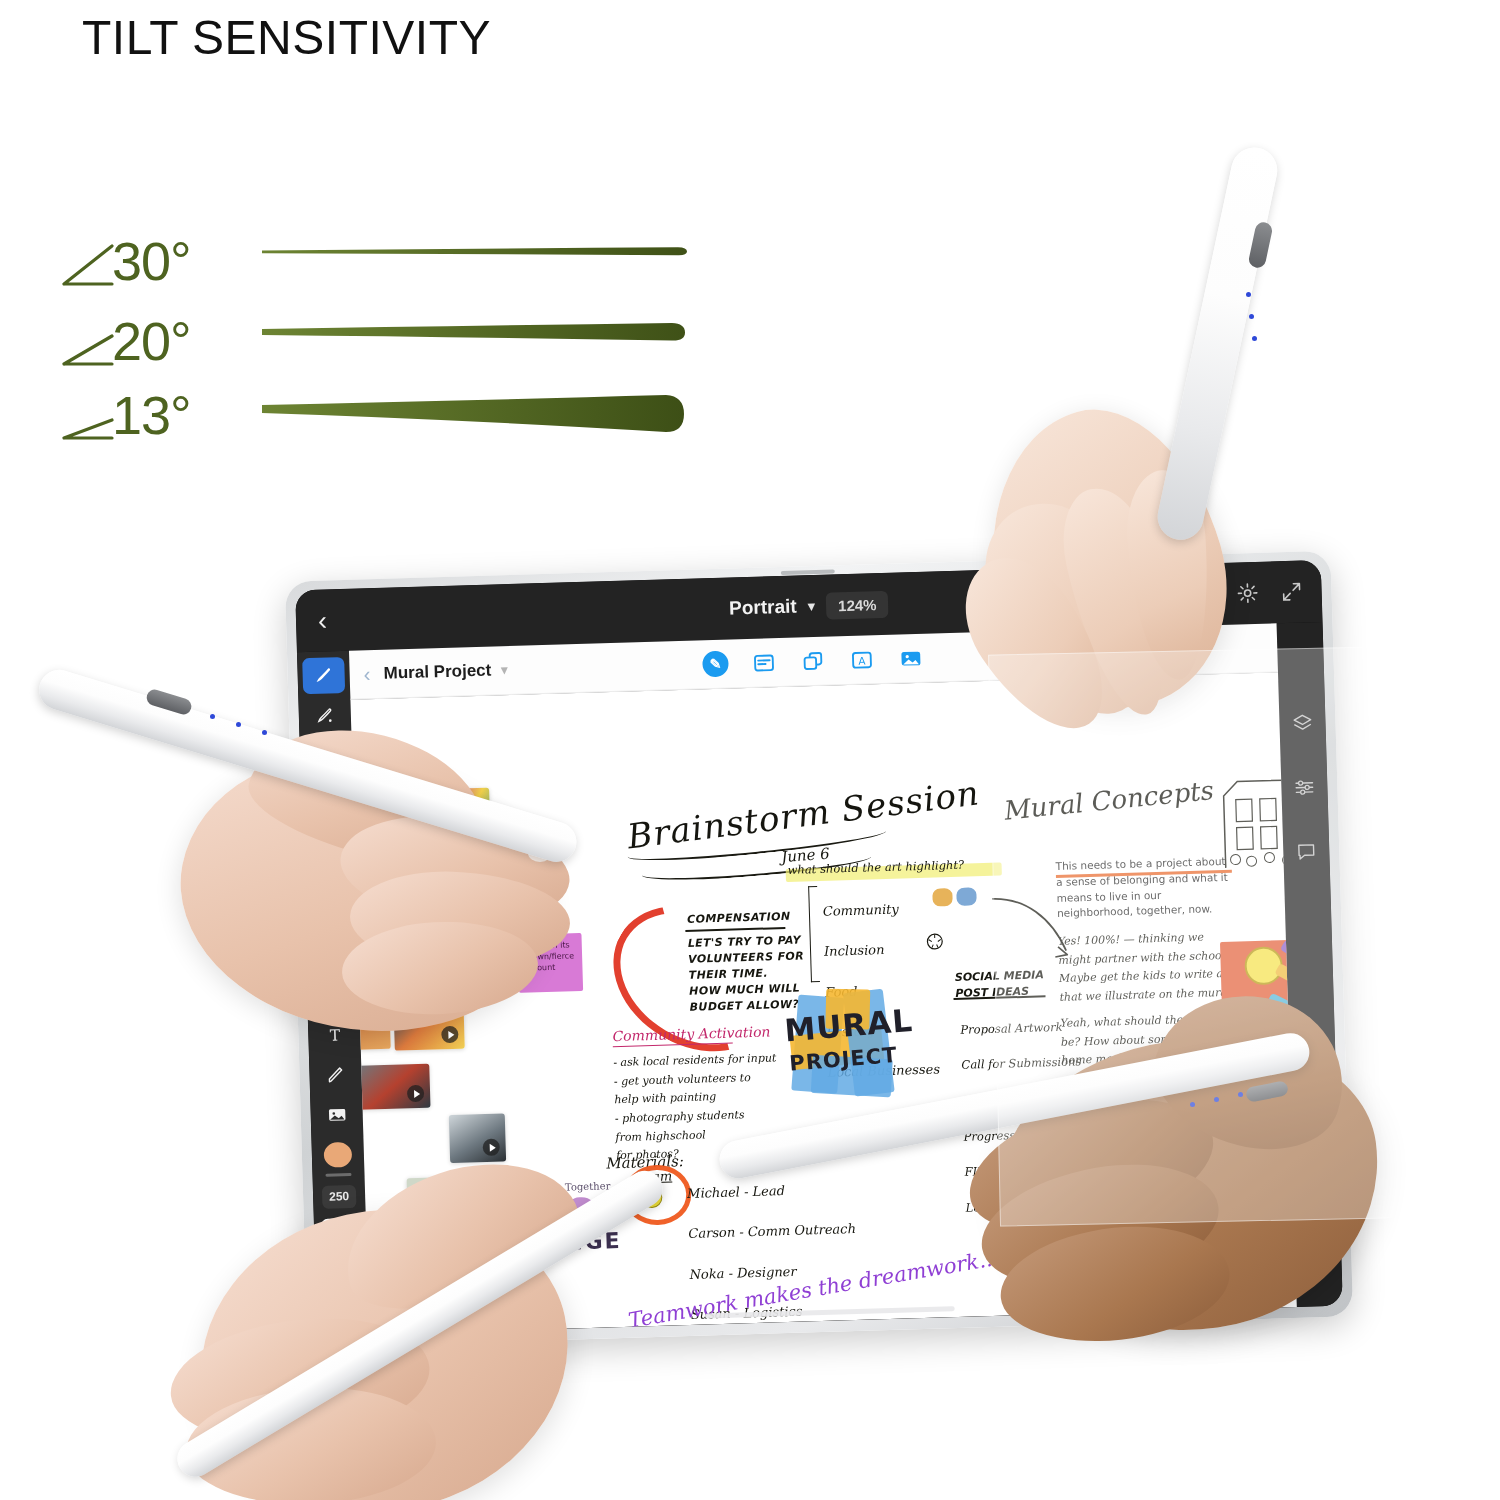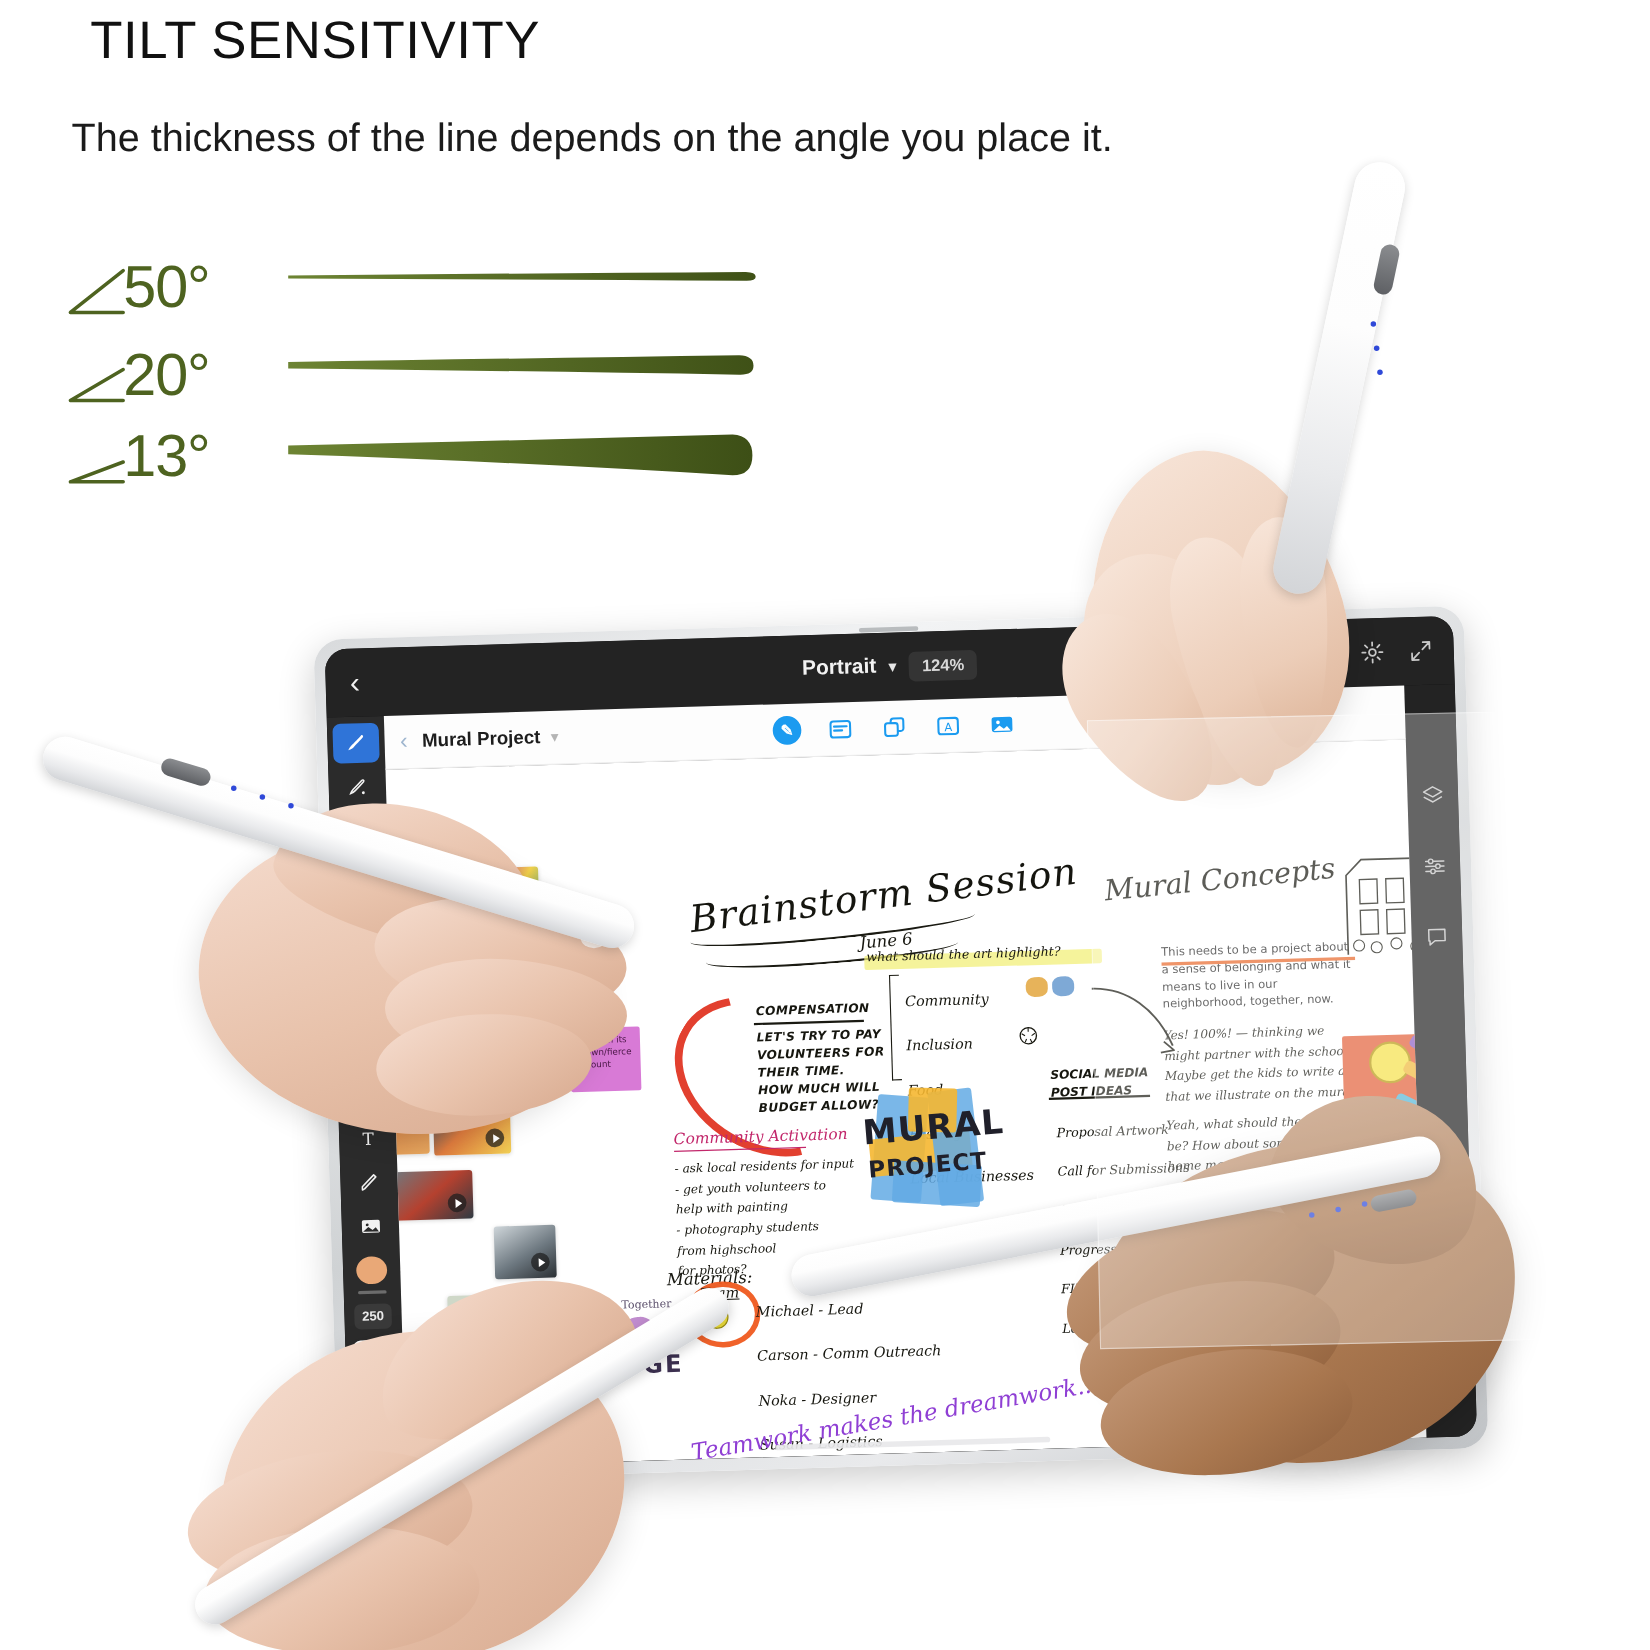--- a/index.html
+++ b/index.html
@@ -241,28 +241,27 @@
   .led{position:absolute;width:5px;height:5px;border-radius:50%;background:#2f49d8;}
 
   .glass{position:absolute;background:rgba(255,255,255,.30);pointer-events:none;}
 </style>
 </head>
 <body>
 
 <div class="stage">
 
   <div class="headline">TILT SENSITIVITY</div>
-  <div class="subhead">The thickness of the line depends on the angle you place it.</div>
 
   <div class="tilt-row" style="top:238px;">
     <div class="angle-wrap">
       <svg class="angle-glyph" width="54" height="50" viewBox="0 0 54 50">
         <path d="M52 44 L4 44 M52 6 L4 44" stroke="#4e6320" stroke-width="3.2" fill="none" stroke-linecap="round"></path>
       </svg>
-      <span class="angle-label">50°</span>
+      <span class="angle-label">30°</span>
     </div>
     <svg class="stroke" width="430" height="26" viewBox="0 0 430 26">
       <defs>
           <linearGradient id="g60" x1="0" y1="0" x2="1" y2="0">
         <stop offset="0" stop-color="#6d8433"></stop>
             <stop offset="1" stop-color="#3f5117"></stop>
       </linearGradient>
         </defs>
       <path d="M2 12.5 Q200 10.6 418 9.2 Q427 9.4 427 13.6 Q427 17.5 418 17.3 Q200 16.0 2 15.2 Z" fill="url(#g60)"></path>
     </svg>

